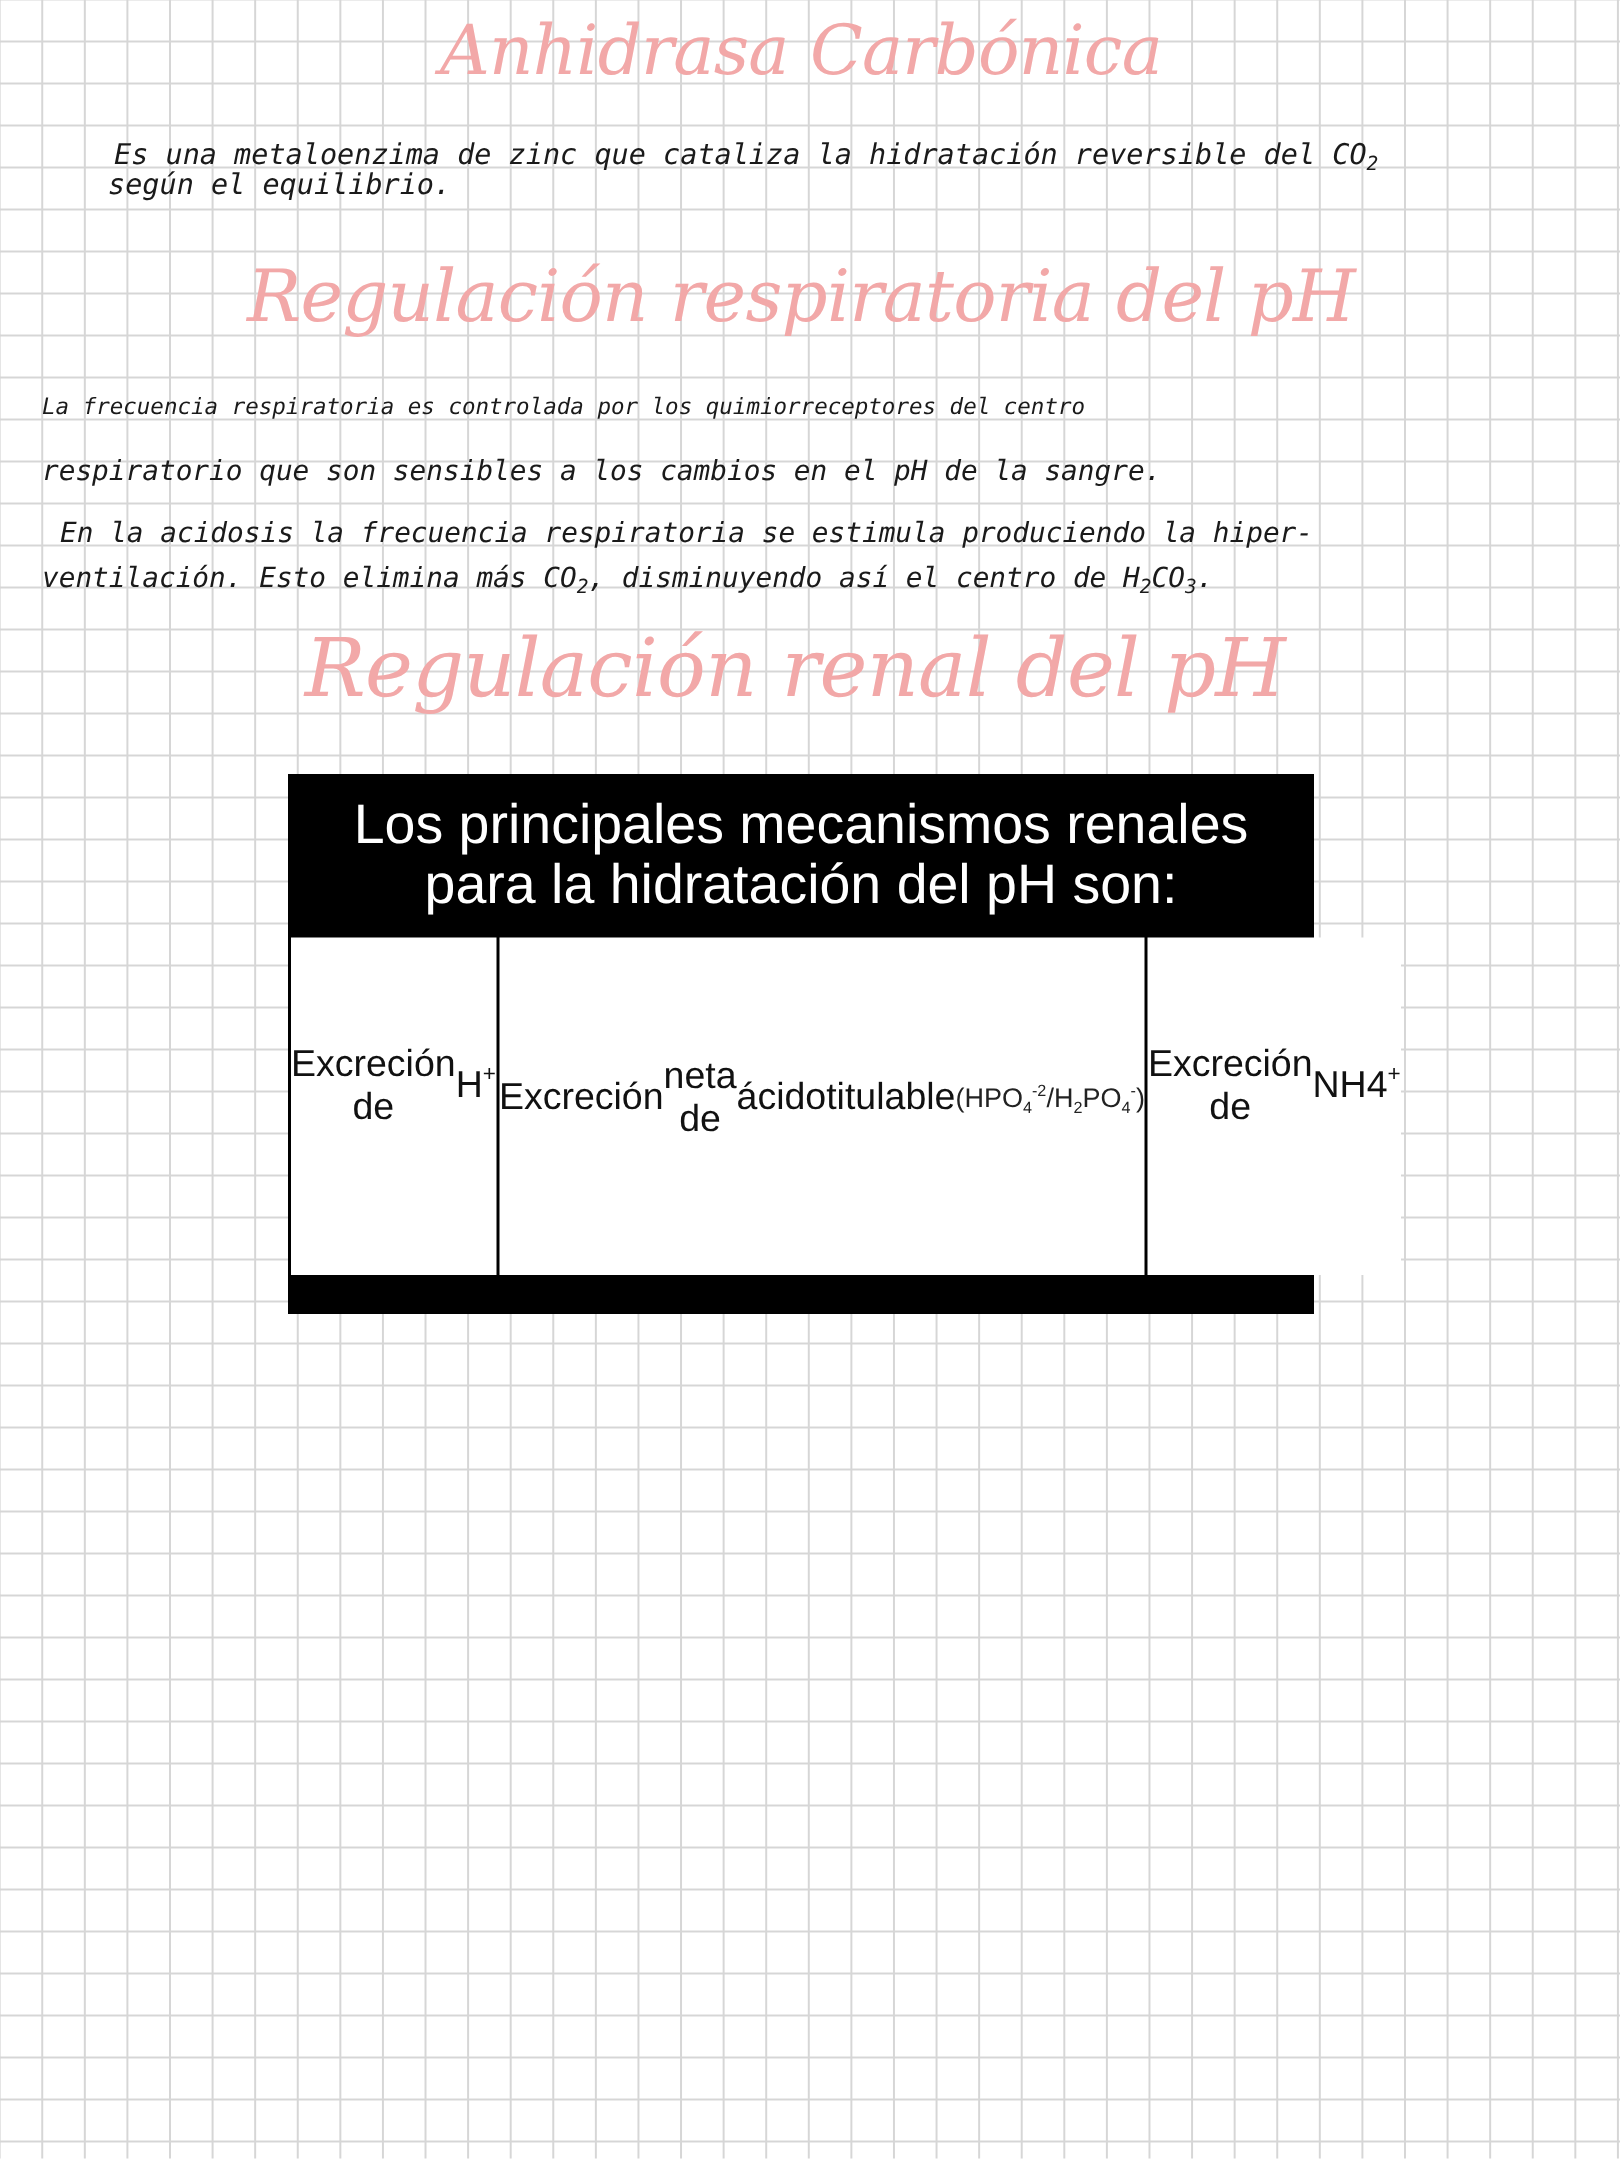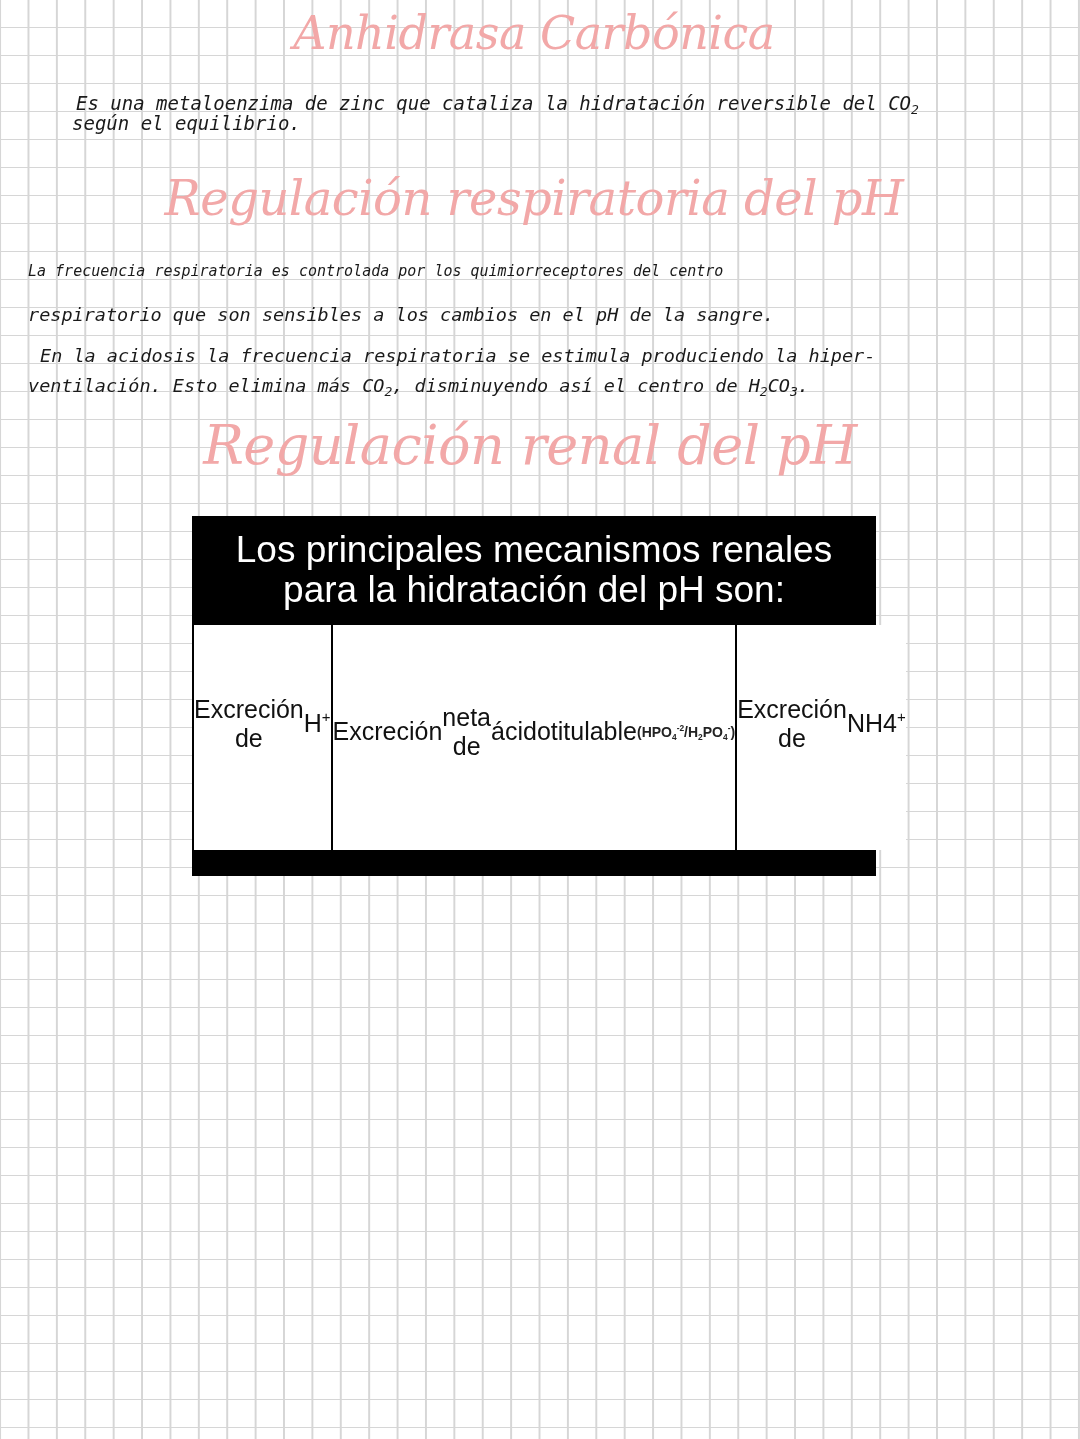--- a/index.html
+++ b/index.html
@@ -74,21 +74,21 @@
       flex-direction: row;
       align-items: center;
       justify-content: center;
       text-align: center;
       font-size: 25px;
       line-height: 29px;
       color: #111;
       padding-bottom: 28px;
       box-sizing: border-box;
     }
-    .cell .small { font-size: 14px; line-height: 22px; color: #222; font-weight: bold; }
+    .cell .small { font-size: 18px; line-height: 22px; color: #222; }
     sup { font-size: 0.6em; line-height: 0; vertical-align: 0.7em; }
     sub { font-size: 0.6em; line-height: 0; vertical-align: -0.35em; }
   </style>
 </head>
 <body>
 
 <div class="title t1">Anhidrasa Carbónica</div>
 
 <div class="hand" style="left:28px; top:92px;margin-left:48px;">
   <span>Es una metaloenzima de zinc que cataliza la hidratación reversible del CO</span><span class="sub">2</span>

